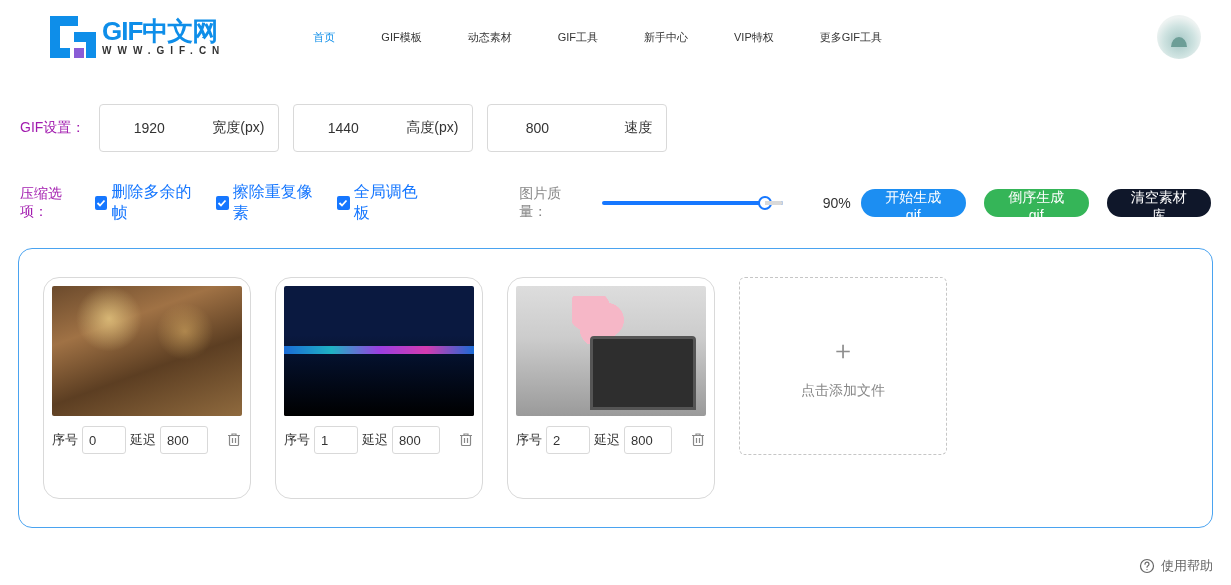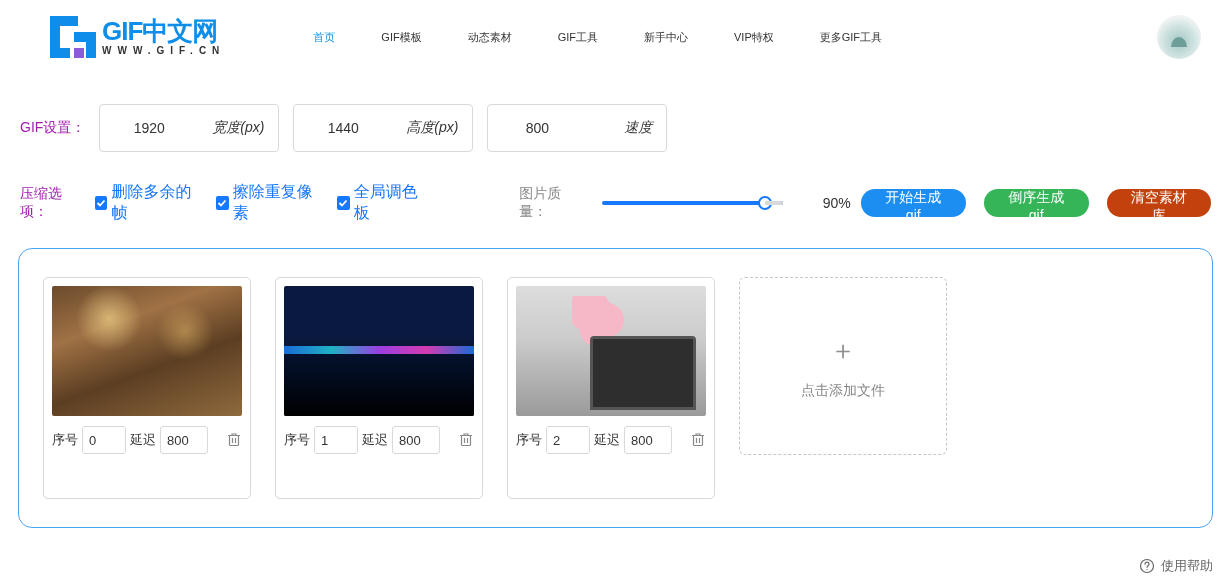--- a/index.html
+++ b/index.html
@@ -16,42 +16,42 @@
     .nav-item { color: #333; cursor: pointer; font-size: 11px; }
     .nav-item.active { color: #0e8ee9; }
     .avatar { width: 44px; height: 44px; border-radius: 50%; background: radial-gradient(circle at 50% 60%, #a5c7c5 0%, #cfe3e1 45%, #eef3f2 70%); margin-left: auto; position: relative; }
     .avatar::after { content:""; position:absolute; bottom:12px; left:14px; width:16px; height:10px; background:#6d9e97; border-radius:50% 50% 0 0/100% 100% 0 0; }
 
     
     .settings { display: flex; align-items: center; padding: 30px 20px 10px 20px; gap: 14px; }
     .label { font-size: 14px; color: #a21caf; }
     .field-box { border: 1px solid #d9d9d9; border-radius: 4px; height: 48px; width: 180px; display: flex; align-items: center; padding: 0 14px; justify-content: space-between; }
     .field-box input { border: none; outline: none; font-size: 14px; width: 70px; color: #333; text-align: center; }
-    .field-suffix { color: #333; font-size: 14px; font-style: italic; }
+    .field-suffix { color: #333; font-size: 14px; }
 
     
     .compress { display: flex; align-items: center; padding: 20px 20px 12px 20px; gap: 10px; }
     .chk-group { display: flex; align-items: center; gap: 4px; margin-right: 6px; }
     .chk { width: 14px; height: 14px; background: #1677ff; border-radius: 2px; display: inline-flex; align-items: center; justify-content: center; }
     .chk svg { width: 10px; height: 10px; }
     .chk-label { color: #1677ff; font-size: 16px; }
     .quality-label { color: #888; margin-left: 76px; }
     .slider { width: 196px; height: 4px; background: #1677ff; border-radius: 2px; position: relative; margin: 0 8px; }
     .slider::after{ content:""; position:absolute; right:0; top:0; height:4px; width:10%; background:#d9d9d9; border-radius:0 2px 2px 0;}
     .slider-thumb { position: absolute; top: -5px; width: 14px; height: 14px; border-radius: 50%; background: #fff; border: 2px solid #1677ff; }
     .pct { color: #333; margin-left: 22px; }
     .btns { margin-left: auto; display: flex; gap: 18px; }
     .btn { border: none; height: 28px; padding: 0 22px; border-radius: 17px; color: #fff; font-size: 14px; cursor: pointer; }
     .btn.blue { background: #1c8ef2; }
     .btn.green { background: #35b558; }
-    .btn.red { background: #c2410c; }
+    .btn.red { background: #0f172a; }
 
     
     .canvas { margin: 12px 18px 0 18px; border: 1px solid #4aa3f0; border-radius: 14px; min-height: 280px; padding: 28px 24px; display: flex; gap: 24px; }
-    .card { border: 1px solid #d9d9d9; border-radius: 5px; width: 208px; padding: 8px; background: #fff; }
+    .card { border: 1px solid #d9d9d9; border-radius: 16px; width: 208px; padding: 8px; background: #fff; }
     .thumb { width: 100%; height: 130px; border-radius: 2px; }
     .t0 { background: linear-gradient(160deg,#6b4a2c 0%,#a07245 30%,#5c3e22 60%,#8f6a3e 100%); position:relative; overflow:hidden; }
     .t0::after{content:"";position:absolute;inset:0;background:radial-gradient(circle at 30% 25%,rgba(255,230,150,.6) 0,transparent 20%),radial-gradient(circle at 70% 35%,rgba(255,210,120,.4) 0,transparent 18%);}
     .t1 { background: linear-gradient(#0a1940 0%,#0a1940 38%,#000 100%); position:relative; overflow:hidden;}
     .t1::before{content:"";position:absolute;left:0;right:0;top:46%;height:30px;background:linear-gradient(90deg,#1a6bd6,#1fb2c3,#9a3fe0,#d43bb0,#1a6bd6);filter:blur(.5px);}
     .t1::after{content:"";position:absolute;left:0;right:0;bottom:0;height:48%;background:linear-gradient(#04112e,#000);}
     .t2 { background: linear-gradient(#ddd 0%,#ccc 40%,#9a9a9a 100%); position:relative; overflow:hidden;}
     .t2::before{content:"";position:absolute;left:56px;top:10px;width:58px;height:48px;background:radial-gradient(circle at 30% 30%,#f6b7c7 0 40%,transparent 41%),radial-gradient(circle at 60% 50%,#f6b7c7 0 40%,transparent 41%),radial-gradient(circle at 45% 68%,#f6b7c7 0 40%,transparent 41%);}
     .t2::after{content:"";position:absolute;right:10px;bottom:6px;width:100px;height:68px;background:#2e2e2e;border-radius:4px 4px 0 0;border:3px solid #555;}
 

